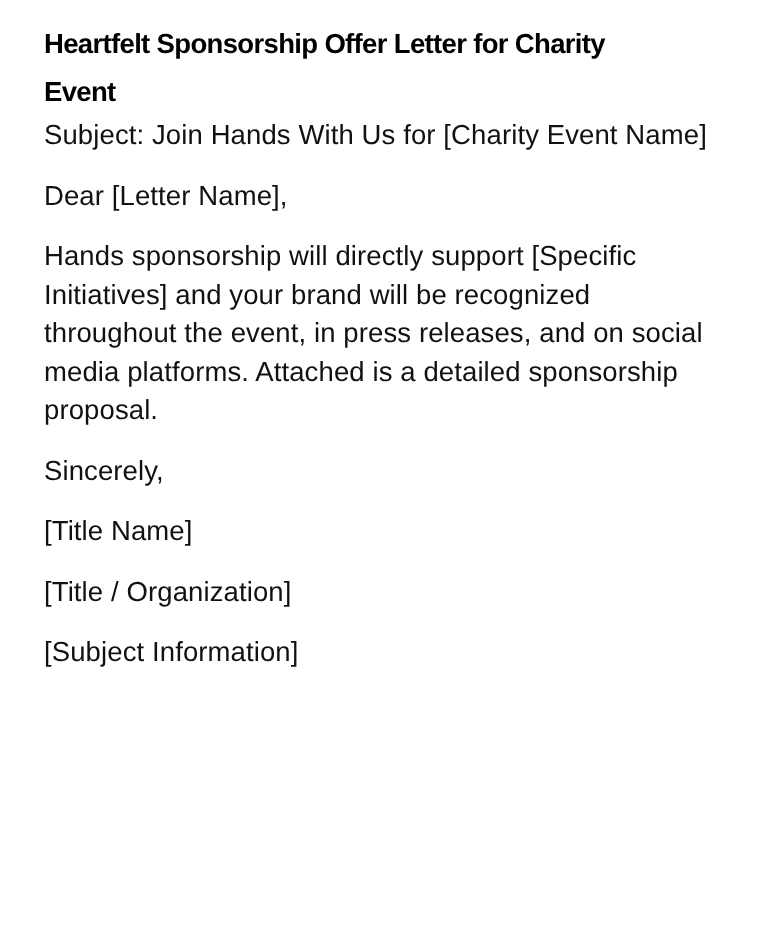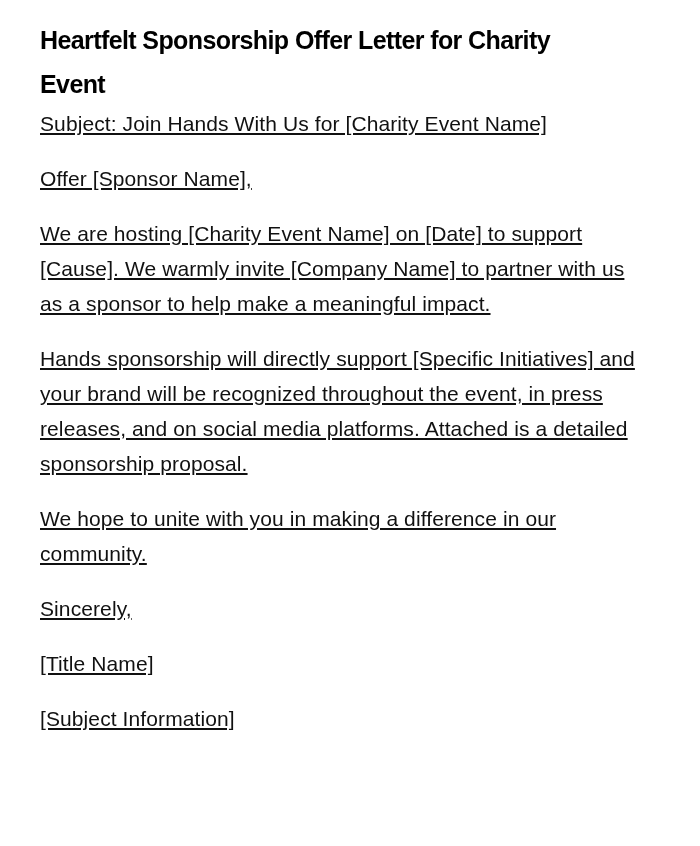--- a/index.html
+++ b/index.html
@@ -21,37 +21,35 @@
       font-family: "Liberation Sans", sans-serif;
       font-weight: bold;
       font-size: 25px;
       line-height: 44px;
       margin: 0;
       color: #000000;
       letter-spacing: -0.6px;
       width: 560px;
     }
     .p {
-      font-size: 21px;
+      font-size: 25px;
       line-height: 35px;
       margin: 0 0 20px 0;
       letter-spacing: 0.1px;
       width: 610px;
-      text-decoration: underline;
     }
     .subject {
       margin-top: 0;
     }
   </style>
 </head>
 <body>
 
 <div class="doc">
   <h1 class="title">Heartfelt Sponsorship Offer Letter for Charity Event</h1>
   <p class="p subject">Subject: Join Hands With Us for [Charity Event Name]</p>
-  <p class="p">Offer [Sponsor Name],</p>
-  <p class="p">We are hosting [Charity Event Name] on [Date] to support [Cause]. We warmly invite [Company Name] to partner with us as a sponsor to help make a meaningful impact.</p>
+  <p class="p">Dear [Letter Name],</p>
   <p class="p">Hands sponsorship will directly support [Specific Initiatives] and your brand will be recognized throughout the event, in press releases, and on social media platforms. Attached is a detailed sponsorship proposal.</p>
-  <p class="p">We hope to unite with you in making a difference in our community.</p>
   <p class="p">Sincerely,</p>
   <p class="p">[Title Name]</p>
+  <p class="p">[Title / Organization]</p>
   <p class="p">[Subject Information]</p>
 </div>
 
 </body></html>

